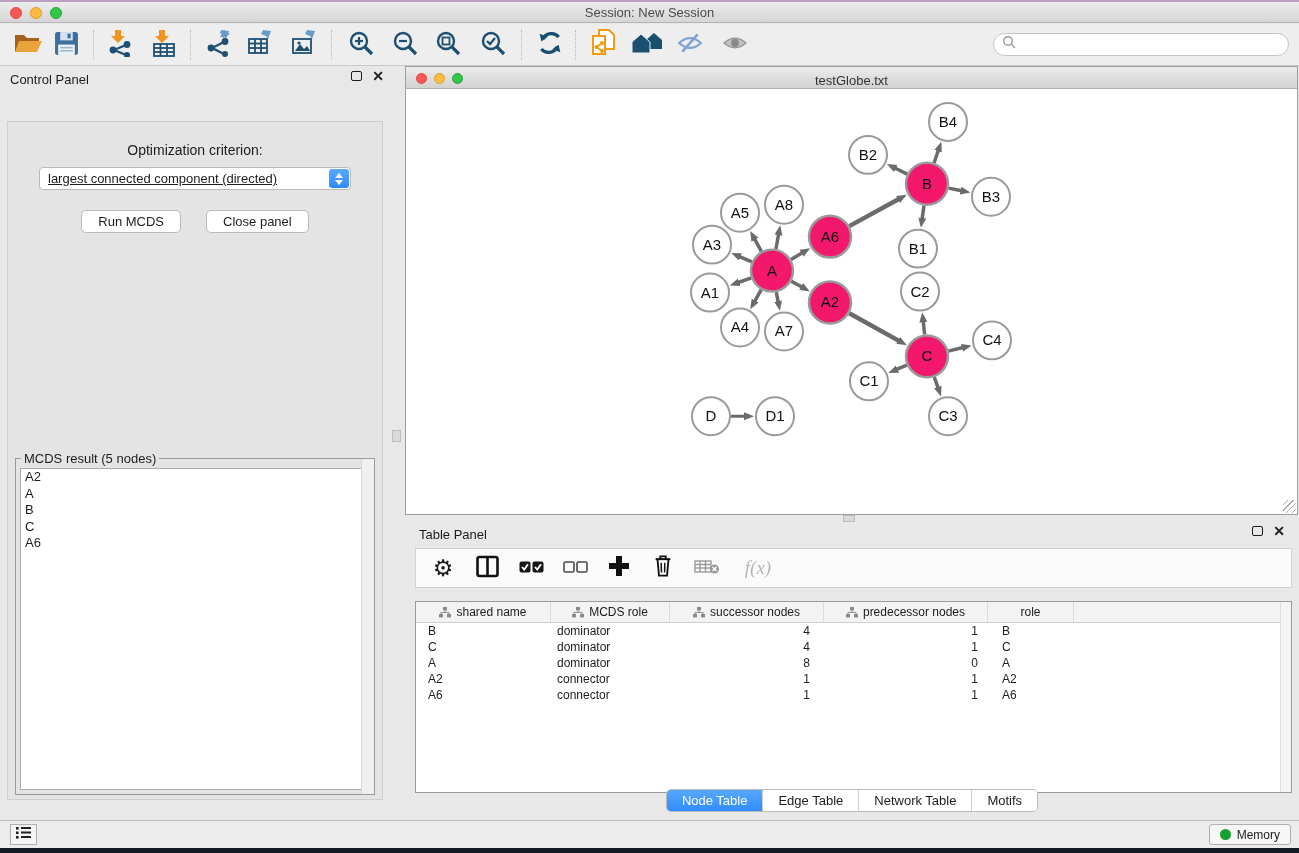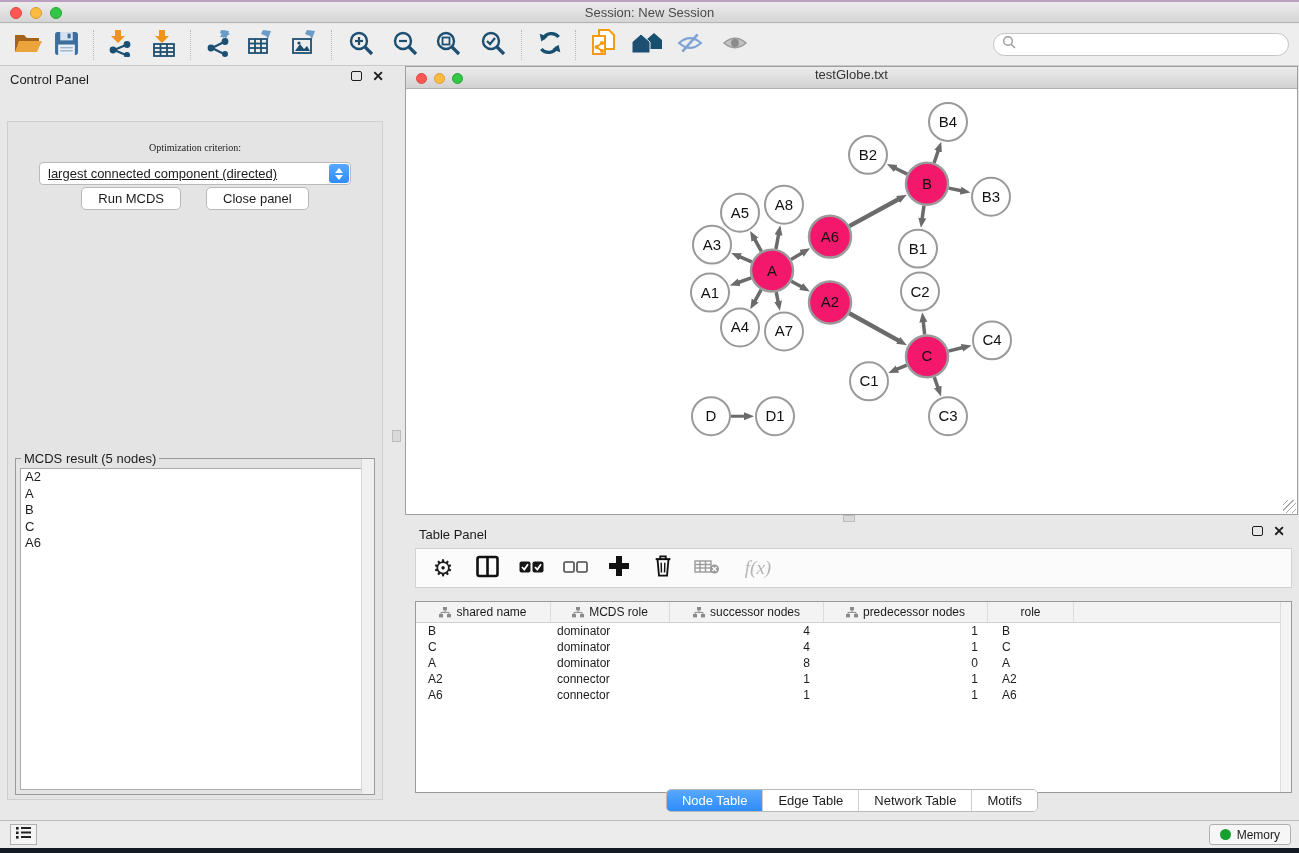--- a/index.html
+++ b/index.html
@@ -44,34 +44,34 @@
   .segmented .seg {
     padding:3px 15px; font-size:13px; border-left:1px solid #cfcfcf; background:#fff;
     display:flex; align-items:center; white-space:nowrap;
   }
   .segmented .seg:first-child { border-left:none; }
   .segmented .seg.active { background:linear-gradient(#58a8fd,#2f8cfb); color:#fff; border-left-color:#2f8cfb; }
   .cp-body {
     position:absolute; left:7px; right:9px; top:55px; bottom:20px;
     background:#e4e4e4; border:1px solid #cfcfcf;
   }
-  .opt-label { margin-top:20px; text-align:center; font-size:10px;font-family:Liberation Serif, serif; }
+  .opt-label { margin-top:20px; text-align:center; font-size:14px; }
   .combo {
     margin:9px auto 0; width:312px; height:23px; background:#fff;
     border:1px solid #b9b9b9; border-radius:4px; position:relative;
     display:flex; align-items:center; font-size:13px; padding-left:8px;text-decoration:underline;
   }
   .combo-cap {
     position:absolute; right:1px; top:1px; bottom:1px; width:20px; border-radius:3px;
     background:linear-gradient(#58a8fd,#2f8cfb); display:flex; flex-direction:column;
     align-items:center; justify-content:center; gap:2px;
   }
   .chev-up { width:0;height:0;border-left:4px solid transparent;border-right:4px solid transparent;border-bottom:5px solid #fff; }
   .chev-dn { width:0;height:0;border-left:4px solid transparent;border-right:4px solid transparent;border-top:5px solid #fff; }
-  .btn-row { margin-top:2px; display:flex; justify-content:center; gap:25px; }
+  .btn-row { margin-top:20px; display:flex; justify-content:center; gap:25px; }
   .push-btn {
     height:23px; padding:0 16px; background:#fff; border:1px solid #b9b9b9;
     border-radius:5px; font-size:13px; display:flex; align-items:center;
   }
   .groupbox {
     position:absolute; left:7px; right:7px; top:336px; bottom:4px;
     border:1px solid #9a9a9a;
   }
   .groupbox-legend {
     position:absolute; left:5px; top:-8px; background:#e4e4e4; padding:0 3px; font-size:13px;
@@ -83,21 +83,21 @@
   .result-scroll { position:absolute; right:0; top:0; bottom:0; width:13px; background:#f0f0f0; border-left:1px solid #d6d6d6; }
   .result-item { font-size:13px; line-height:16.5px; padding-left:4px; }
   
   .net-window {
     position:absolute; left:405px; top:66px; width:893px; height:449px;
     border:1px solid #9e9e9e; background:#fff;
   }
   .net-titlebar {
     position:absolute; left:0; top:0; width:100%; height:22px;
     background:linear-gradient(#ececec,#d2d2d2); border-bottom:1px solid #b0b0b0;
-    display:flex; align-items:flex-start; justify-content:center; font-size:13px; color:#333;
+    display:flex; align-items:flex-end; justify-content:center; font-size:13px; color:#333;
   }
   .net-titlebar .lights { top:6px; gap:7px; }
   .net-titlebar .light { width:11px; height:11px; }
   .net-canvas { position:absolute; left:0; top:22px; right:0; bottom:0; background:#fff; }
   .net-canvas svg { width:100%; height:100%; display:block; }
   .resize-grip {
     position:absolute; right:1px; bottom:1px; width:13px; height:13px;
     background:repeating-linear-gradient(135deg, transparent 0 3px, #a9a9a9 3px 4px);
   }
   .split-handle-v { position:absolute; left:392px; top:430px; width:9px; height:12px; background:#d9d9d9; border:1px solid #bdbdbd; }

